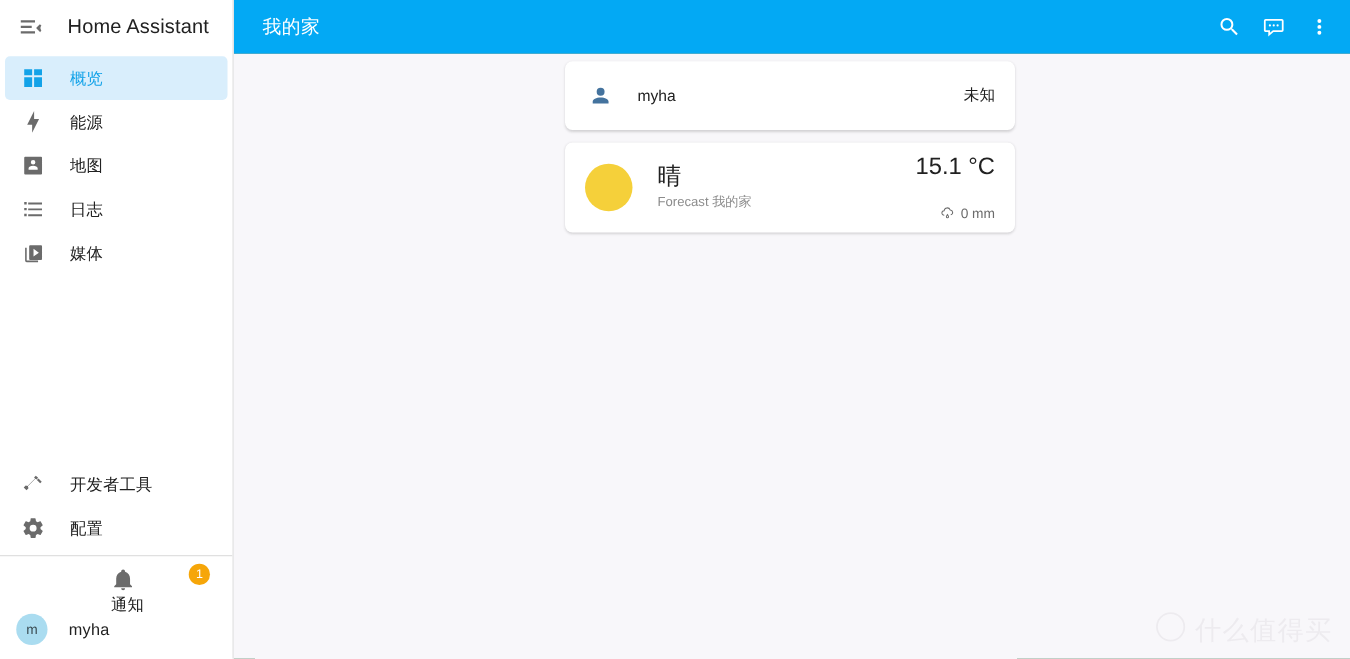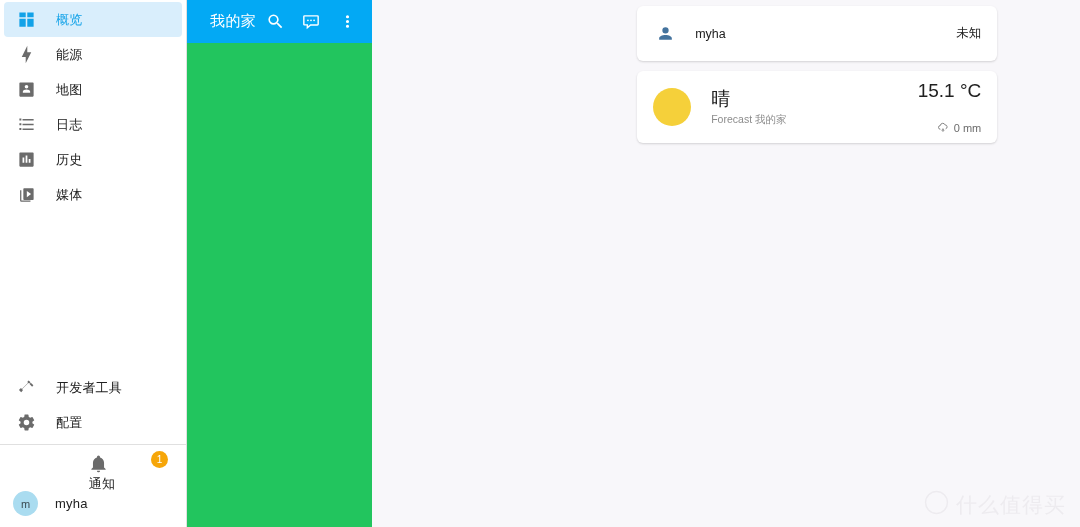--- a/index.html
+++ b/index.html
@@ -139,23 +139,23 @@
     align-items: center;
     justify-content: center;
     margin-left: 9px;
     flex: 0 0 25px;
   }
 
   
   #main {
     flex: 1 1 auto;
     display: flex;
-    flex-direction: row;
+    flex-direction: column;
     min-width: 0;
-    background: #22c55e;
+    background: #14532d;
   }
   #toolbar {
     height: 43px;
     flex: 0 0 43px;
     background: #03a9f4;
     display: flex;
     align-items: center;
     padding: 0 8px 0 0;
     box-sizing: border-box;
   }
@@ -304,20 +304,29 @@
     white-space: nowrap;
   }
 </style>
 </head>
 <body>
 
 <div id="app">
 
   <div id="sidebar">
 
+    <div class="sb-header">
+      <div class="menu-btn">
+        <svg width="21" height="21" viewBox="0 0 24 24">
+            <path fill="#6b6b6b" d="M3 6h13v2H3V6m0 5h10v2H3v-2m0 5h13v2H3v-2m16.5-5.5L17 13l3.5 3.5 1.4-1.4L19.8 13l2.1-2.1L20.5 9.5Z"></path>
+            <path fill="#6b6b6b" d="M21 11.2 18.2 14 21 16.8V11.2Z"></path>
+          </svg>
+      </div>
+      <div class="sb-title">Home Assistant</div>
+    </div>
 
     <div class="sb-scroll">
       <div class="sb-list-top">
 
         <div class="sb-item selected">
           <span class="sb-icon">
             <svg width="19" height="19" viewBox="0 0 24 24">
                 <path fill="#12a2e8" d="M3 3h8v6H3V3m0 8h8v10H3V11m10 0h8v10h-8V11m0-8h8v6h-8V3Z"></path>
               </svg>
           </span>
@@ -344,28 +353,20 @@
 
         <div class="sb-item">
           <span class="sb-icon">
             <svg width="19" height="19" viewBox="0 0 24 24">
                 <path fill="#6b6b6b" d="M7 5h14v2H7V5m0 6h14v2H7v-2m0 6h14v2H7v-2M3 4.5h2.5V7H3V4.5m0 6h2.5V13H3v-2.5m0 6h2.5V19H3v-2.5Z"></path>
               </svg>
           </span>
           <span class="sb-label">日志</span>
         </div>
 
-        <div class="sb-item">
-          <span class="sb-icon">
-            <svg width="19" height="19" viewBox="0 0 24 24">
-                <path fill="#6b6b6b" d="M4 3h16a1 1 0 0 1 1 1v16a1 1 0 0 1-1 1H4a1 1 0 0 1-1-1V4a1 1 0 0 1 1-1Zm3 13h2.2V9.5H7V16Zm3.9 0h2.2V7h-2.2v9Zm3.9 0H17v-4.5h-2.2V16Z"></path>
-              </svg>
-          </span>
-          <span class="sb-label">历史</span>
-        </div>
 
         <div class="sb-item">
           <span class="sb-icon">
             <svg width="19" height="19" viewBox="0 0 24 24">
                 <path fill="#6b6b6b" d="M9 4h11a1 1 0 0 1 1 1v13a1 1 0 0 1-1 1H9a1 1 0 0 1-1-1V5a1 1 0 0 1 1-1Zm3.4 3.6v7.8l5.4-3.9-5.4-3.9ZM5.5 6.5v13H17v1.6H5.5a1.6 1.6 0 0 1-1.6-1.6v-13h1.6Z"></path>
               </svg>
           </span>
           <span class="sb-label">媒体</span>
         </div>
       </div>

